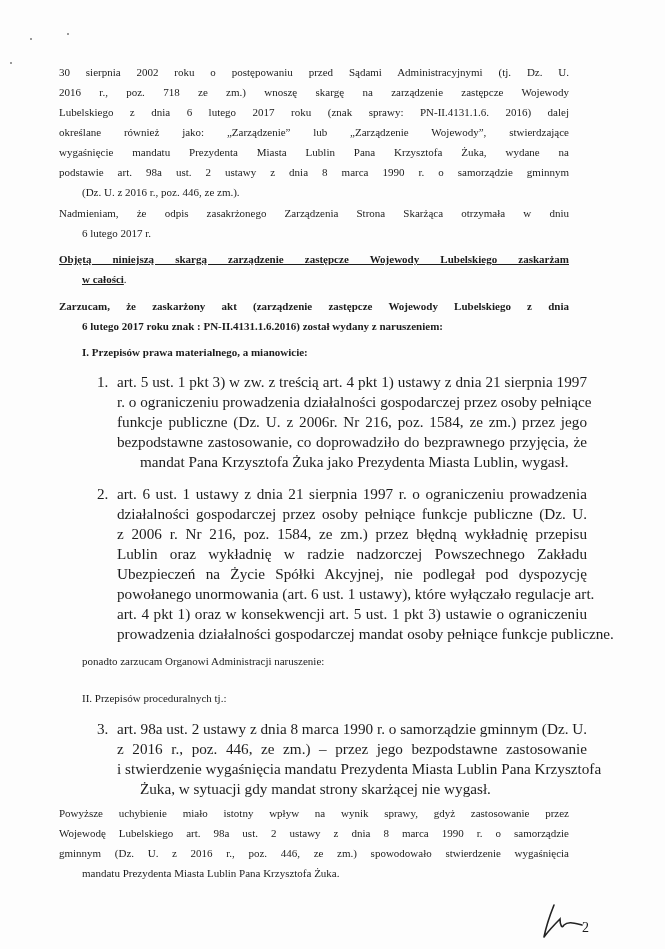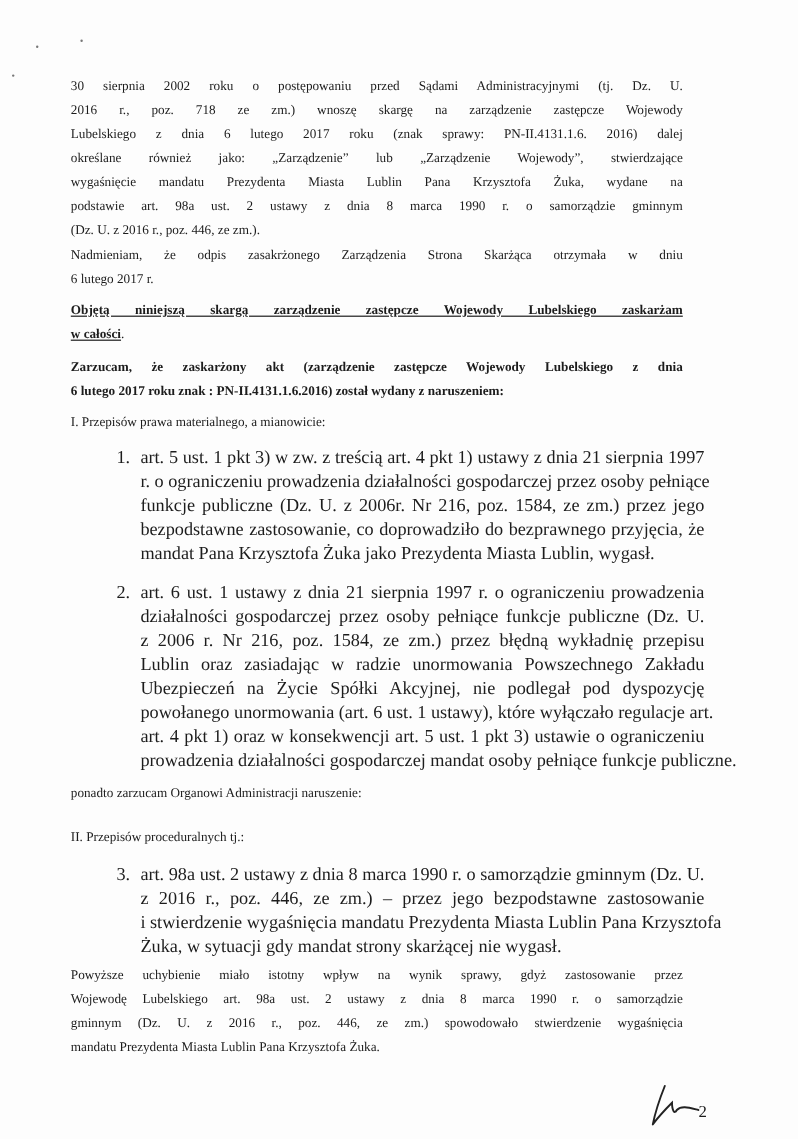--- a/index.html
+++ b/index.html
@@ -8,21 +8,21 @@
       font-family: "Liberation Serif", "DejaVu Serif", serif;
       color: #1c1c1c;
     }
     .page { position: absolute; left: 0; top: 0; width: 665px; height: 949px; background: #fdfdfd; }
     .speck { position: absolute; width: 2px; height: 2px; background: #777; border-radius: 1px; }
     .text-block {
       position: absolute; left: 59px; width: 510px;
       font-size: 11px; line-height: 20px; text-align: justify;
     }
     .line { display: block; height: 20px; white-space: nowrap; text-align-last: justify; text-align: justify; }
-    .line.last { text-align-last: left; }
+    .line.last { text-align-last: left; margin-left: 23px; }
     .underline { text-decoration: underline; font-weight: bold; }
     .list-item { position: absolute; left: 97px; width: 490px; font-size: 15.2px; line-height: 20px; }
     .list-num { position: absolute; left: 0; top: 0; width: 20px; }
     .list-body { position: absolute; left: 20px; width: 470px; }
     .signature { position: absolute; left: 540px; top: 903px; width: 45px; height: 36px; }
     .page-num { position: absolute; left: 582px; top: 920px; font-size: 14px; }
   </style>
 </head>
 <body>
 
@@ -50,42 +50,42 @@
   <div class="text-block" style="top:249px;">
     <span class="line underline">Objętą niniejszą skargą zarządzenie zastępcze Wojewody Lubelskiego zaskarżam</span>
     <span class="line last"><span class="underline">w całości</span><span>.</span></span>
   </div>
 
   <div class="text-block" style="top:296px;font-weight:bold;">
     <span class="line">Zarzucam, że zaskarżony akt (zarządzenie zastępcze Wojewody Lubelskiego z dnia</span>
     <span class="line last">6 lutego 2017 roku znak : PN-II.4131.1.6.2016) został wydany z naruszeniem:</span>
   </div>
 
-  <div class="text-block" style="top:342px;">
+  <div class="text-block" style="top:342px;font-weight:bold;">
     <span class="line last">I. Przepisów prawa materialnego, a mianowicie:</span>
   </div>
 
   <div class="list-item" style="top:372px; height:100px;">
     <span class="list-num">1.</span>
     <div class="list-body">
       <span class="line">art. 5 ust. 1 pkt 3) w zw. z treścią art. 4 pkt 1) ustawy z dnia 21 sierpnia 1997</span>
       <span class="line">r. o ograniczeniu prowadzenia działalności gospodarczej przez osoby pełniące</span>
       <span class="line">funkcje publiczne (Dz. U. z 2006r. Nr 216, poz. 1584, ze zm.) przez jego</span>
       <span class="line">bezpodstawne zastosowanie, co doprowadziło do bezprawnego przyjęcia, że</span>
       <span class="line last">mandat Pana Krzysztofa Żuka jako Prezydenta Miasta Lublin, wygasł.</span>
     </div>
   </div>
 
   <div class="list-item" style="top:484px; height:180px;">
     <span class="list-num">2.</span>
     <div class="list-body">
       <span class="line">art. 6 ust. 1 ustawy z dnia 21 sierpnia 1997 r. o ograniczeniu prowadzenia</span>
       <span class="line">działalności gospodarczej przez osoby pełniące funkcje publiczne (Dz. U.</span>
       <span class="line">z 2006 r. Nr 216, poz. 1584, ze zm.) przez błędną wykładnię przepisu</span>
-      <span class="line">Lublin oraz zasiadając w radzie unormowania Powszechnego Zakładu</span>
+      <span class="line">Lublin oraz wykładnię w radzie nadzorczej Powszechnego Zakładu</span>
       <span class="line">Ubezpieczeń na Życie Spółki Akcyjnej, nie podlegał pod dyspozycję</span>
       <span class="line">powołanego unormowania (art. 6 ust. 1 ustawy), które wyłączało regulacje art.</span>
       <span class="line">art. 4 pkt 1) oraz w konsekwencji art. 5 ust. 1 pkt 3) ustawie o ograniczeniu</span>
       <span class="line">prowadzenia działalności gospodarczej mandat osoby pełniące funkcje publiczne.</span>
     </div>
   </div>
 
   <div class="text-block" style="top:651px;">
     <span class="line last">ponadto zarzucam Organowi Administracji naruszenie:</span>
   </div>

